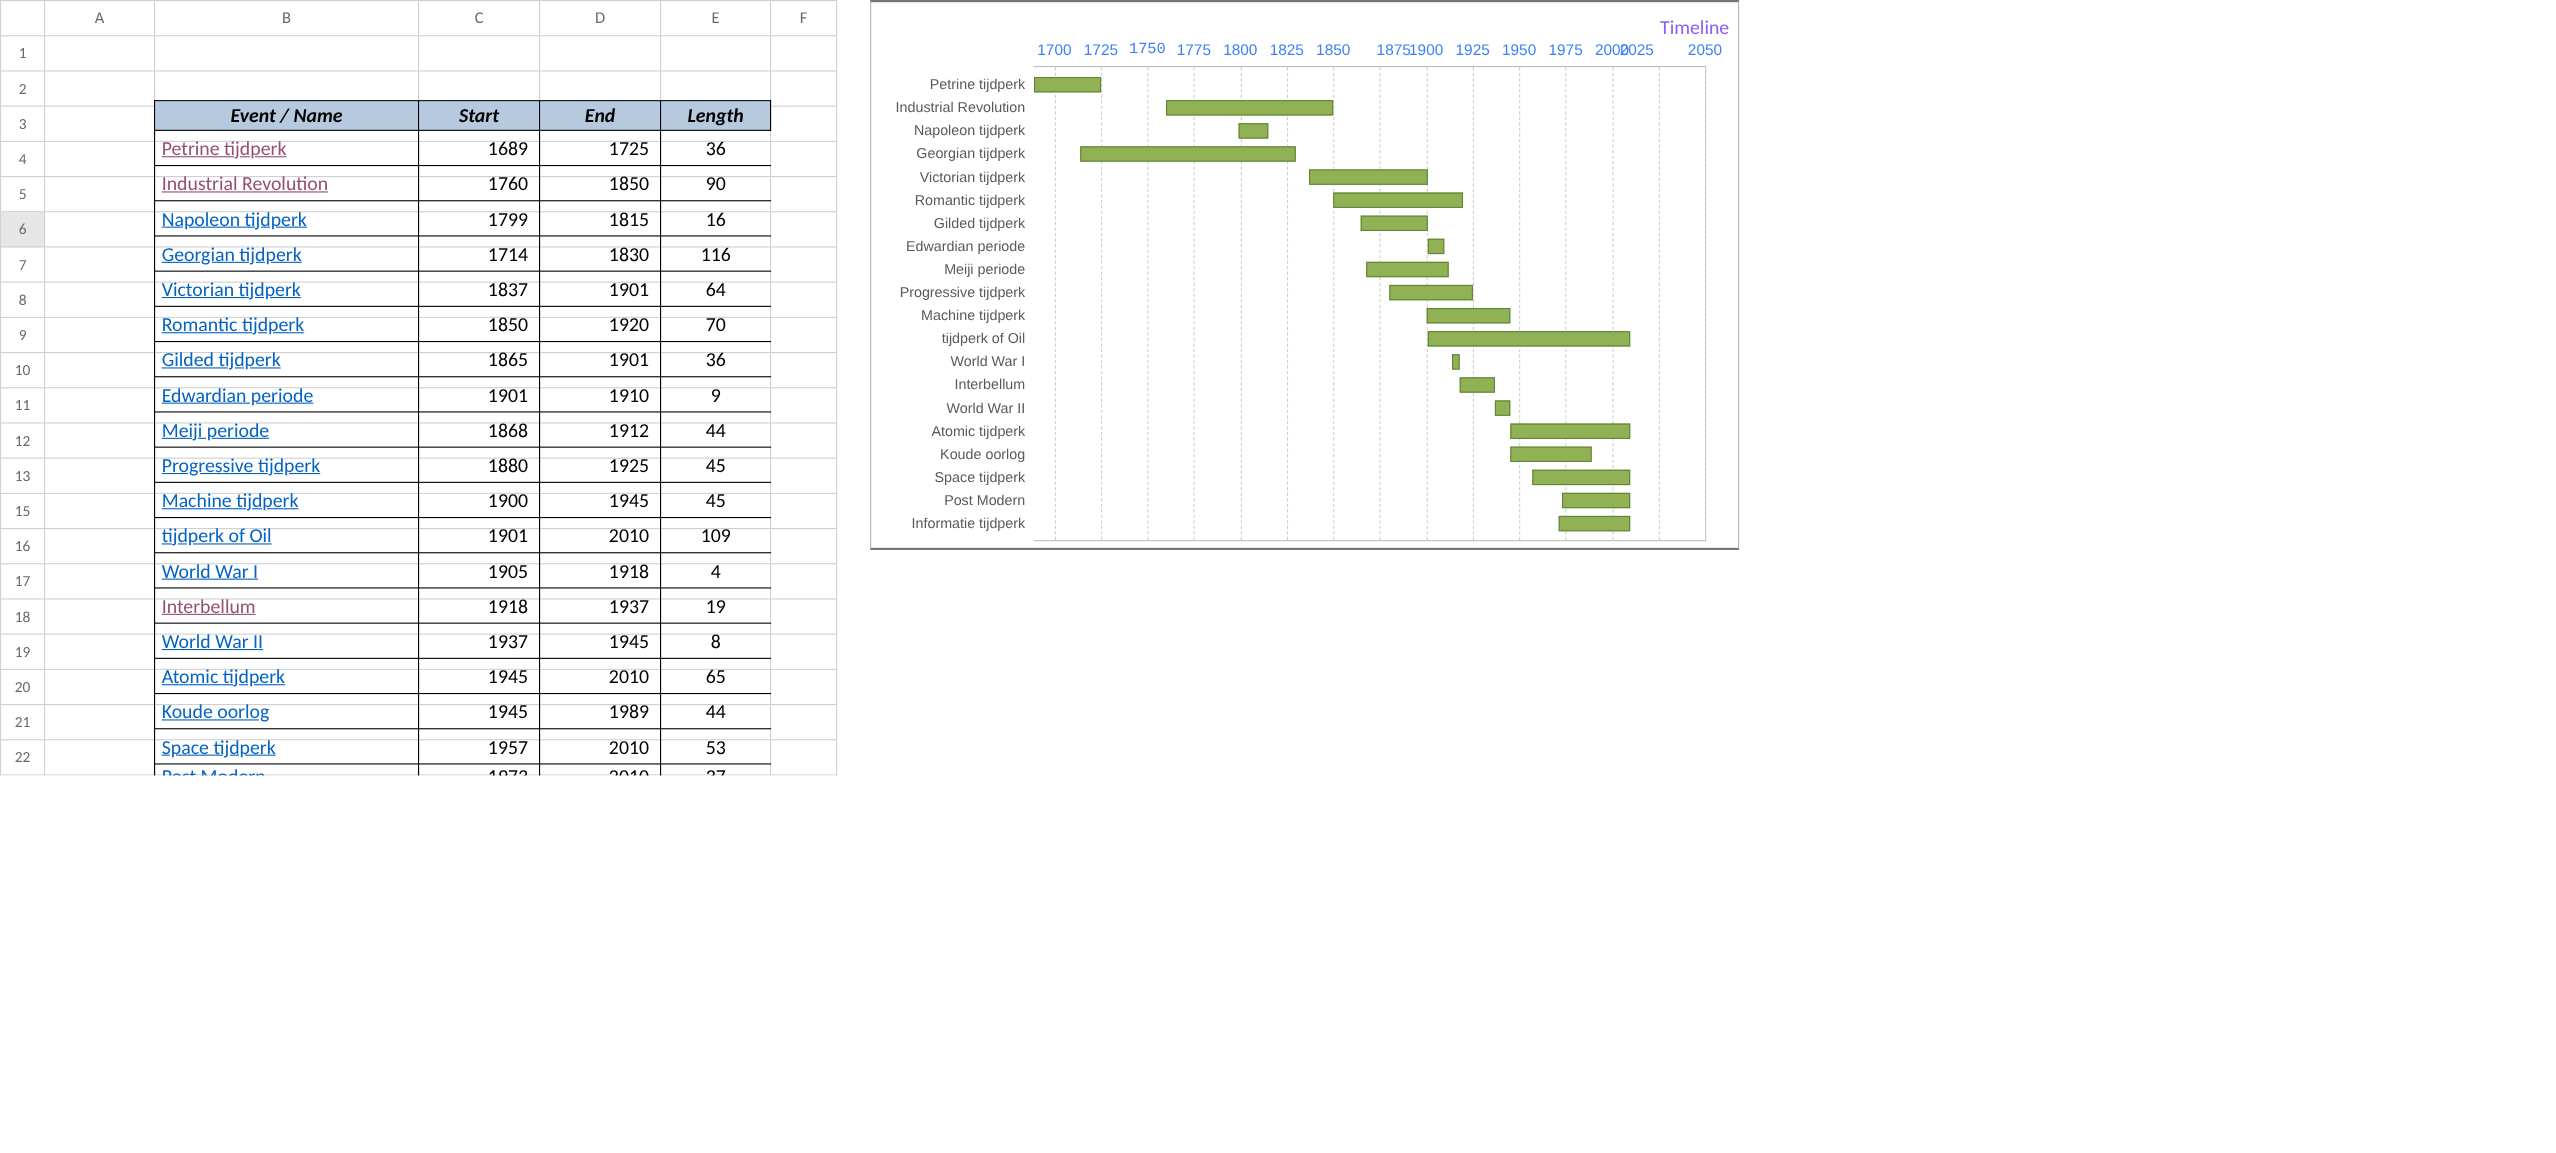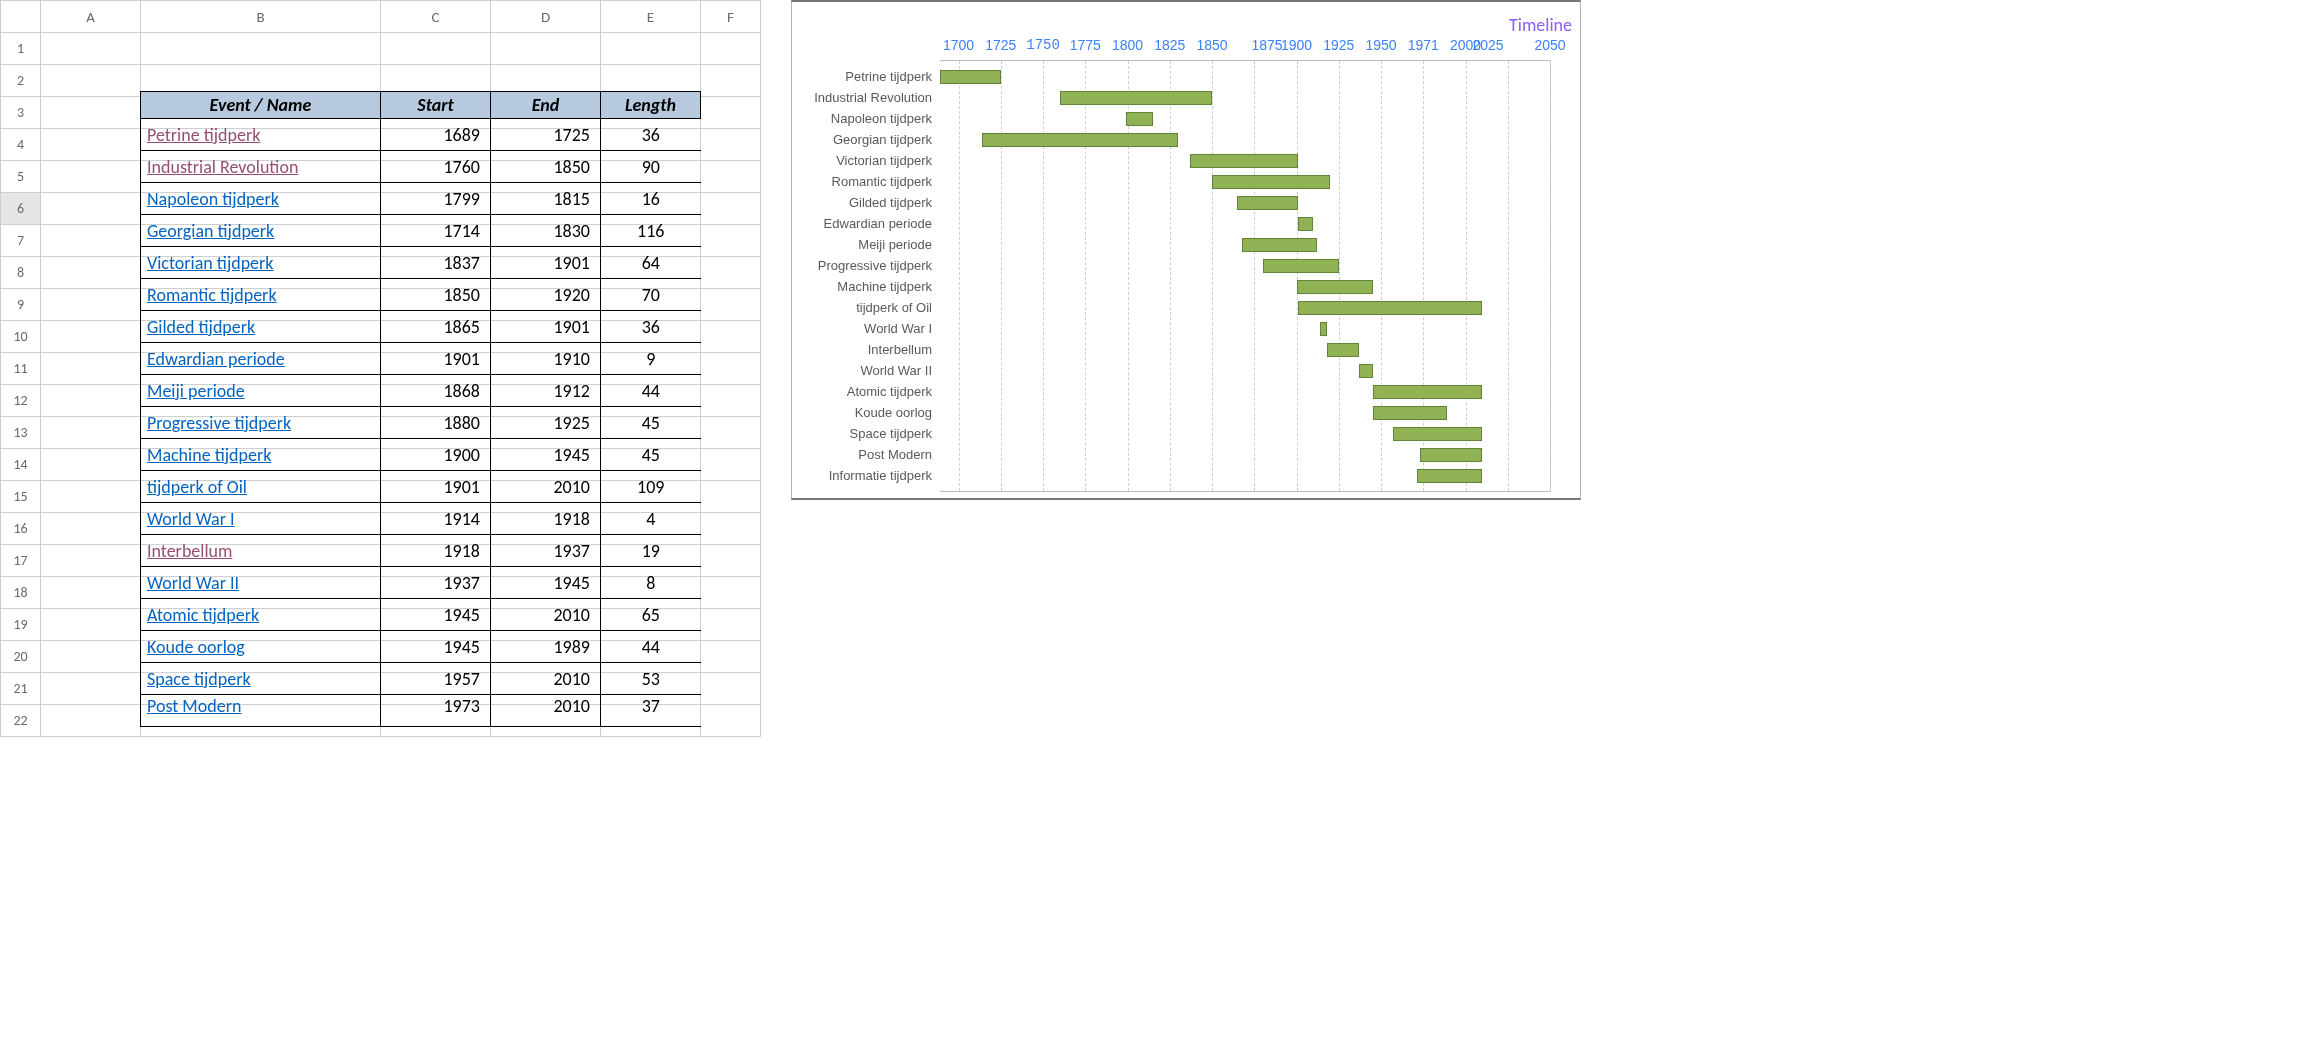--- a/index.html
+++ b/index.html
@@ -169,29 +169,20 @@
           <tr>
             <td class="rowhdr">13</td>
             <td></td>
             <td></td>
             <td></td>
             <td></td>
             <td></td>
             <td></td>
           </tr>
           <tr>
-            <td class="rowhdr">14</td>
-            <td></td>
-            <td></td>
-            <td></td>
-            <td></td>
-            <td></td>
-            <td></td>
-          </tr>
-          <tr>
             <td class="rowhdr">15</td>
             <td></td>
             <td></td>
             <td></td>
             <td></td>
             <td></td>
             <td></td>
           </tr>
           <tr>
             <td class="rowhdr">16</td>
@@ -341,21 +332,21 @@
             <td class="len">45</td>
           </tr>
           <tr>
             <td class="name">tijdperk of Oil </td>
             <td class="num">1901</td>
             <td class="num">2010</td>
             <td class="len">109</td>
           </tr>
           <tr>
             <td class="name">World War I </td>
-            <td class="num">1914</td>
+            <td class="num">1905</td>
             <td class="num">1918</td>
             <td class="len">4</td>
           </tr>
           <tr>
             <td class="name visited">Interbellum </td>
             <td class="num">1918</td>
             <td class="num">1937</td>
             <td class="len">19</td>
           </tr>
           <tr>
@@ -416,21 +407,21 @@
         <div class="xtick" style="left: 60.831px;">1725</div>
         <div class="xtick" style="left: 103.075px; font-family: Liberation Mono, monospace;">1750</div>
         <div class="xtick" style="left: 145.319px;">1775</div>
         <div class="xtick" style="left: 187.562px;">1800</div>
         <div class="xtick" style="left: 229.806px;">1825</div>
         <div class="xtick" style="left: 272.05px;">1850</div>
         <div class="xtick" style="left: 327px;">1875</div>
         <div class="xtick" style="left: 356.537px;">1900</div>
         <div class="xtick" style="left: 398.781px;">1925</div>
         <div class="xtick" style="left: 441.025px;">1950</div>
-        <div class="xtick" style="left: 483.269px;">1971</div>
+        <div class="xtick" style="left: 483.269px;">1975</div>
         <div class="xtick" style="left: 525.512px;">2000</div>
         <div class="xtick" style="left: 548px;">2025</div>
         <div class="xtick" style="left: 610px;">2050</div>
         <div class="row" style="top: 5px;">
           <div class="rlabel">Petrine tijdperk</div>
           <div class="bar" style="left: 0px; width: 60.831px;"></div>
         </div>
         <div class="row" style="top: 26px;">
           <div class="rlabel">Industrial Revolution</div>
           <div class="bar" style="left: 119.972px; width: 152.078px;"></div>

